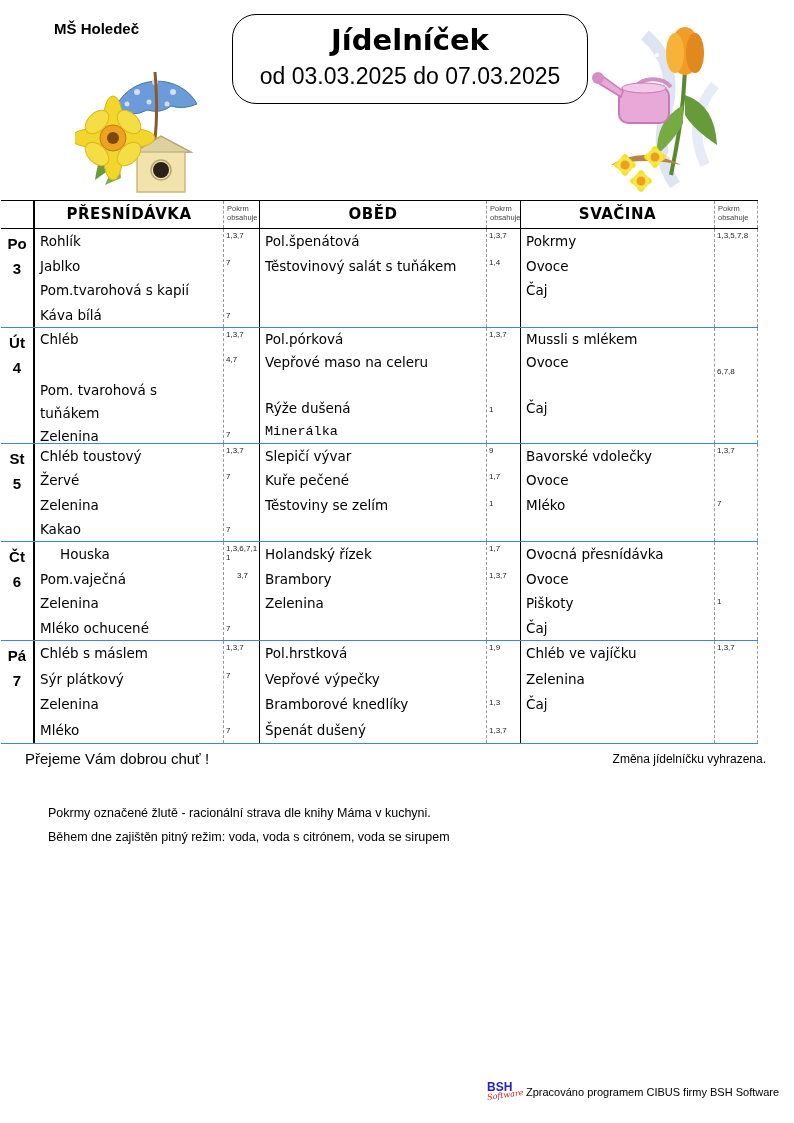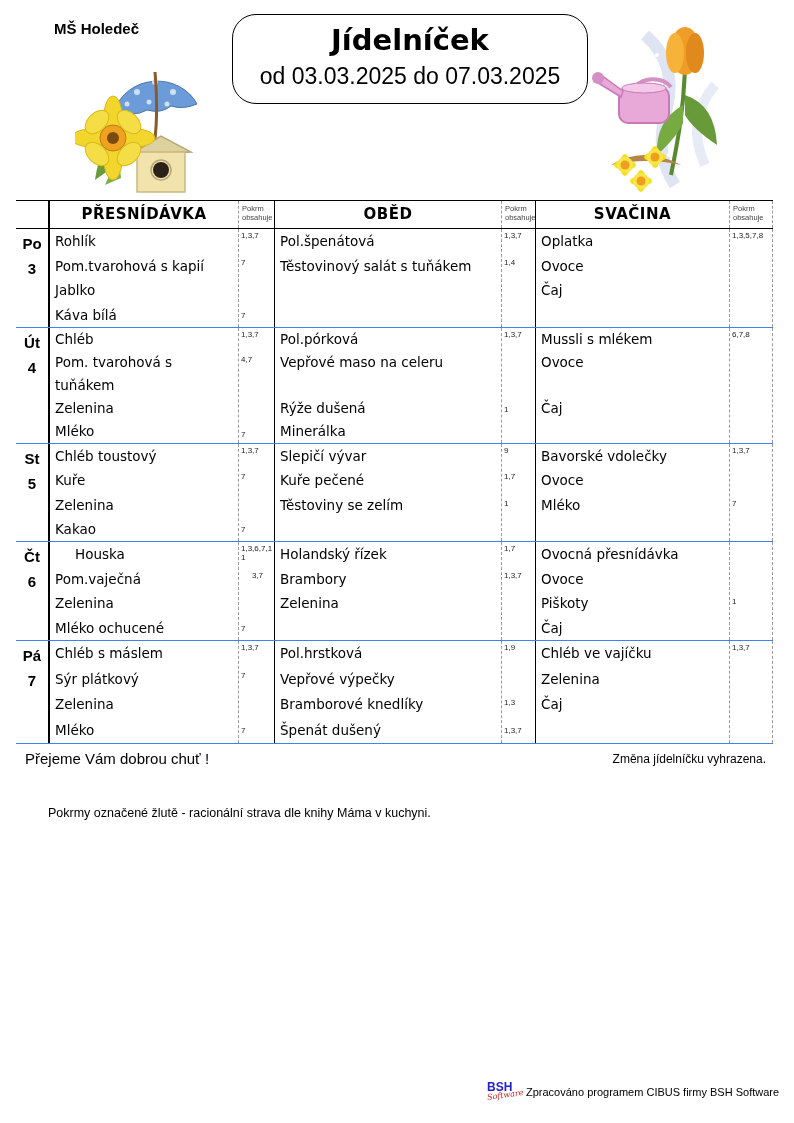--- a/index.html
+++ b/index.html
@@ -11,21 +11,21 @@
   .title-box{position:absolute;left:232px;top:14px;width:356px;height:90px;
              border:1.5px solid #000;border-radius:24px;text-align:center;box-sizing:border-box;}
   .title-main{font-family:"DejaVu Sans",sans-serif;font-weight:bold;font-size:29px;margin-top:8px;}
   .title-date{font-family:"Liberation Sans",sans-serif;font-size:23px;margin-top:6px;}
 
   .deco{position:absolute;}
   .deco-left{left:75px;top:60px;}
   .deco-right{left:585px;top:25px;}
 
   
-  .menu-table{position:absolute;left:16px;top:200px;width:757px;border-top:1px solid #000;}
+  .menu-table{position:absolute;left:1px;top:200px;width:757px;border-top:1px solid #000;}
   .menu-head,.menu-row{display:grid;grid-template-columns:34px 188px 37px 226px 35px 193px 44px;}
   .menu-head{height:27px;border-bottom:1px solid #000;}
   .menu-row{border-bottom:1px solid #3b82f6;}
   .cell{box-sizing:border-box;overflow:hidden;}
   .day-cell{border-right:2px solid #000;text-align:center;padding-top:2px;
             font-weight:bold;font-size:15px;line-height:25px;}
   .alg-cell{border-left:1px dashed #999;border-right:1px solid #000;}
   .alg-last{border-right:1px dashed #999;}
   .food-cell{padding-left:5px;font-family:"DejaVu Sans",sans-serif;font-size:13.5px;}
   .food-line{white-space:nowrap;}
@@ -147,103 +147,103 @@
       <div class="cell h-alg ha ha-last">Pokrm obsahuje</div>
     </div>
     <div id="menu-rows">
         <div class="menu-row" style="height: 98px;">
           <div class="cell day-cell">
             <div class="">Po</div>
             <div class="">3</div>
           </div>
           <div class="cell food-cell">
             <div class="food-line" style="height: 24.5px; line-height: 24.5px;">Rohlík</div>
+            <div class="food-line" style="height: 24.5px; line-height: 24.5px;">Jablko</div>
             <div class="food-line" style="height: 24.5px; line-height: 24.5px;">Pom.tvarohová s kapií</div>
-            <div class="food-line" style="height: 24.5px; line-height: 24.5px;">Jablko</div>
             <div class="food-line" style="height: 24.5px; line-height: 24.5px;">Káva bílá</div>
           </div>
           <div class="cell alg-cell">
             <div class="alg-line" style="height: 24.5px;">1,3,7</div>
             <div class="alg-line" style="height: 24.5px;">7</div>
             <div class="alg-line" style="height: 24.5px;"></div>
             <div class="alg-line" style="height: 24.5px;">7</div>
           </div>
           <div class="cell food-cell">
             <div class="food-line" style="height: 24.5px; line-height: 24.5px;">Pol.špenátová</div>
             <div class="food-line" style="height: 24.5px; line-height: 24.5px;">Těstovinový salát s tuňákem</div>
           </div>
           <div class="cell alg-cell">
             <div class="alg-line" style="height: 24.5px;">1,3,7</div>
             <div class="alg-line" style="height: 24.5px;">1,4</div>
           </div>
           <div class="cell food-cell">
-            <div class="food-line" style="height: 24.5px; line-height: 24.5px;">Oplatka</div>
+            <div class="food-line" style="height: 24.5px; line-height: 24.5px;">Pokrmy</div>
             <div class="food-line" style="height: 24.5px; line-height: 24.5px;">Ovoce</div>
             <div class="food-line" style="height: 24.5px; line-height: 24.5px;">Čaj</div>
           </div>
           <div class="cell alg-cell alg-last">
             <div class="alg-line" style="height: 24.5px;">1,3,5,7,8</div>
             <div class="alg-line" style="height: 24.5px;"></div>
             <div class="alg-line" style="height: 24.5px;"></div>
           </div>
         </div>
         <div class="menu-row" style="height: 115px;">
           <div class="cell day-cell">
             <div class="">Út</div>
             <div class="">4</div>
           </div>
           <div class="cell food-cell">
             <div class="food-line" style="height: 23px; line-height: 23px;">Chléb</div>
-            <div class="food-line" style="height: 23px; line-height: 23px;">Pom. tvarohová s</div>
+            <div class="food-line" style="height: 23px; line-height: 23px; margin-top: 28px;">Pom. tvarohová s</div>
             <div class="food-line" style="height: 23px; line-height: 23px;">tuňákem</div>
             <div class="food-line" style="height: 23px; line-height: 23px;">Zelenina</div>
             <div class="food-line" style="height: 23px; line-height: 23px;">Mléko</div>
           </div>
           <div class="cell alg-cell">
             <div class="alg-line" style="height: 23px;">1,3,7</div>
             <div class="alg-line" style="height: 23px;">4,7</div>
             <div class="alg-line" style="height: 23px;"></div>
             <div class="alg-line" style="height: 23px;"></div>
             <div class="alg-line" style="height: 23px;">7</div>
           </div>
           <div class="cell food-cell">
             <div class="food-line" style="height: 23px; line-height: 23px;">Pol.pórková</div>
             <div class="food-line" style="height: 23px; line-height: 23px;">Vepřové maso na celeru</div>
             <div class="food-line" style="height: 23px; line-height: 23px;"></div>
             <div class="food-line" style="height: 23px; line-height: 23px;">Rýže dušená</div>
-            <div class="food-line" style="height: 23px; line-height: 23px;">Minerálka</div>
+            <div class="food-line" style="height: 23px; line-height: 23px; font-family: Liberation Mono, monospace;">Minerálka</div>
           </div>
           <div class="cell alg-cell">
             <div class="alg-line" style="height: 23px;">1,3,7</div>
             <div class="alg-line" style="height: 23px;"></div>
             <div class="alg-line" style="height: 23px;"></div>
             <div class="alg-line" style="height: 23px;">1</div>
             <div class="alg-line" style="height: 23px;"></div>
           </div>
           <div class="cell food-cell">
             <div class="food-line" style="height: 23px; line-height: 23px;">Mussli s mlékem</div>
             <div class="food-line" style="height: 23px; line-height: 23px;">Ovoce</div>
             <div class="food-line" style="height: 23px; line-height: 23px;"></div>
             <div class="food-line" style="height: 23px; line-height: 23px;">Čaj</div>
           </div>
           <div class="cell alg-cell alg-last">
-            <div class="alg-line" style="height: 23px;">6,7,8</div>
+            <div class="alg-line" style="height: 23px; margin-top: 37px;">6,7,8</div>
             <div class="alg-line" style="height: 23px;"></div>
             <div class="alg-line" style="height: 23px;"></div>
             <div class="alg-line" style="height: 23px;"></div>
           </div>
         </div>
         <div class="menu-row" style="height: 97px;">
           <div class="cell day-cell">
             <div class="">St</div>
             <div class="">5</div>
           </div>
           <div class="cell food-cell">
             <div class="food-line" style="height: 24.25px; line-height: 24.25px;">Chléb toustový</div>
-            <div class="food-line" style="height: 24.25px; line-height: 24.25px;">Kuře</div>
+            <div class="food-line" style="height: 24.25px; line-height: 24.25px;">Žervé</div>
             <div class="food-line" style="height: 24.25px; line-height: 24.25px;">Zelenina</div>
             <div class="food-line" style="height: 24.25px; line-height: 24.25px;">Kakao</div>
           </div>
           <div class="cell alg-cell">
             <div class="alg-line" style="height: 24.25px;">1,3,7</div>
             <div class="alg-line" style="height: 24.25px;">7</div>
             <div class="alg-line" style="height: 24.25px;"></div>
             <div class="alg-line" style="height: 24.25px;">7</div>
           </div>
           <div class="cell food-cell">
@@ -347,20 +347,21 @@
             <div class="alg-line" style="height: 25.5px;"></div>
             <div class="alg-line" style="height: 25.5px;"></div>
           </div>
         </div>
       </div>
   </div>
 
   <div class="wish">Přejeme Vám dobrou chuť !</div>
   <div class="change-notice">Změna jídelníčku vyhrazena.</div>
   <div class="note1">Pokrmy označené žlutě - racionální strava dle knihy Máma v kuchyni.</div>
+  <div class="note2">Během dne zajištěn pitný režim: voda, voda s citrónem, voda se sirupem</div>
 
   <div class="credit">
     <div class="bsh-logo">
       <div class="bsh-top">BSH</div>
       <div class="bsh-bottom">Software</div>
     </div>
     <div class="credit-text">Zpracováno programem CIBUS firmy BSH Software</div>
   </div>
 
 </div>

